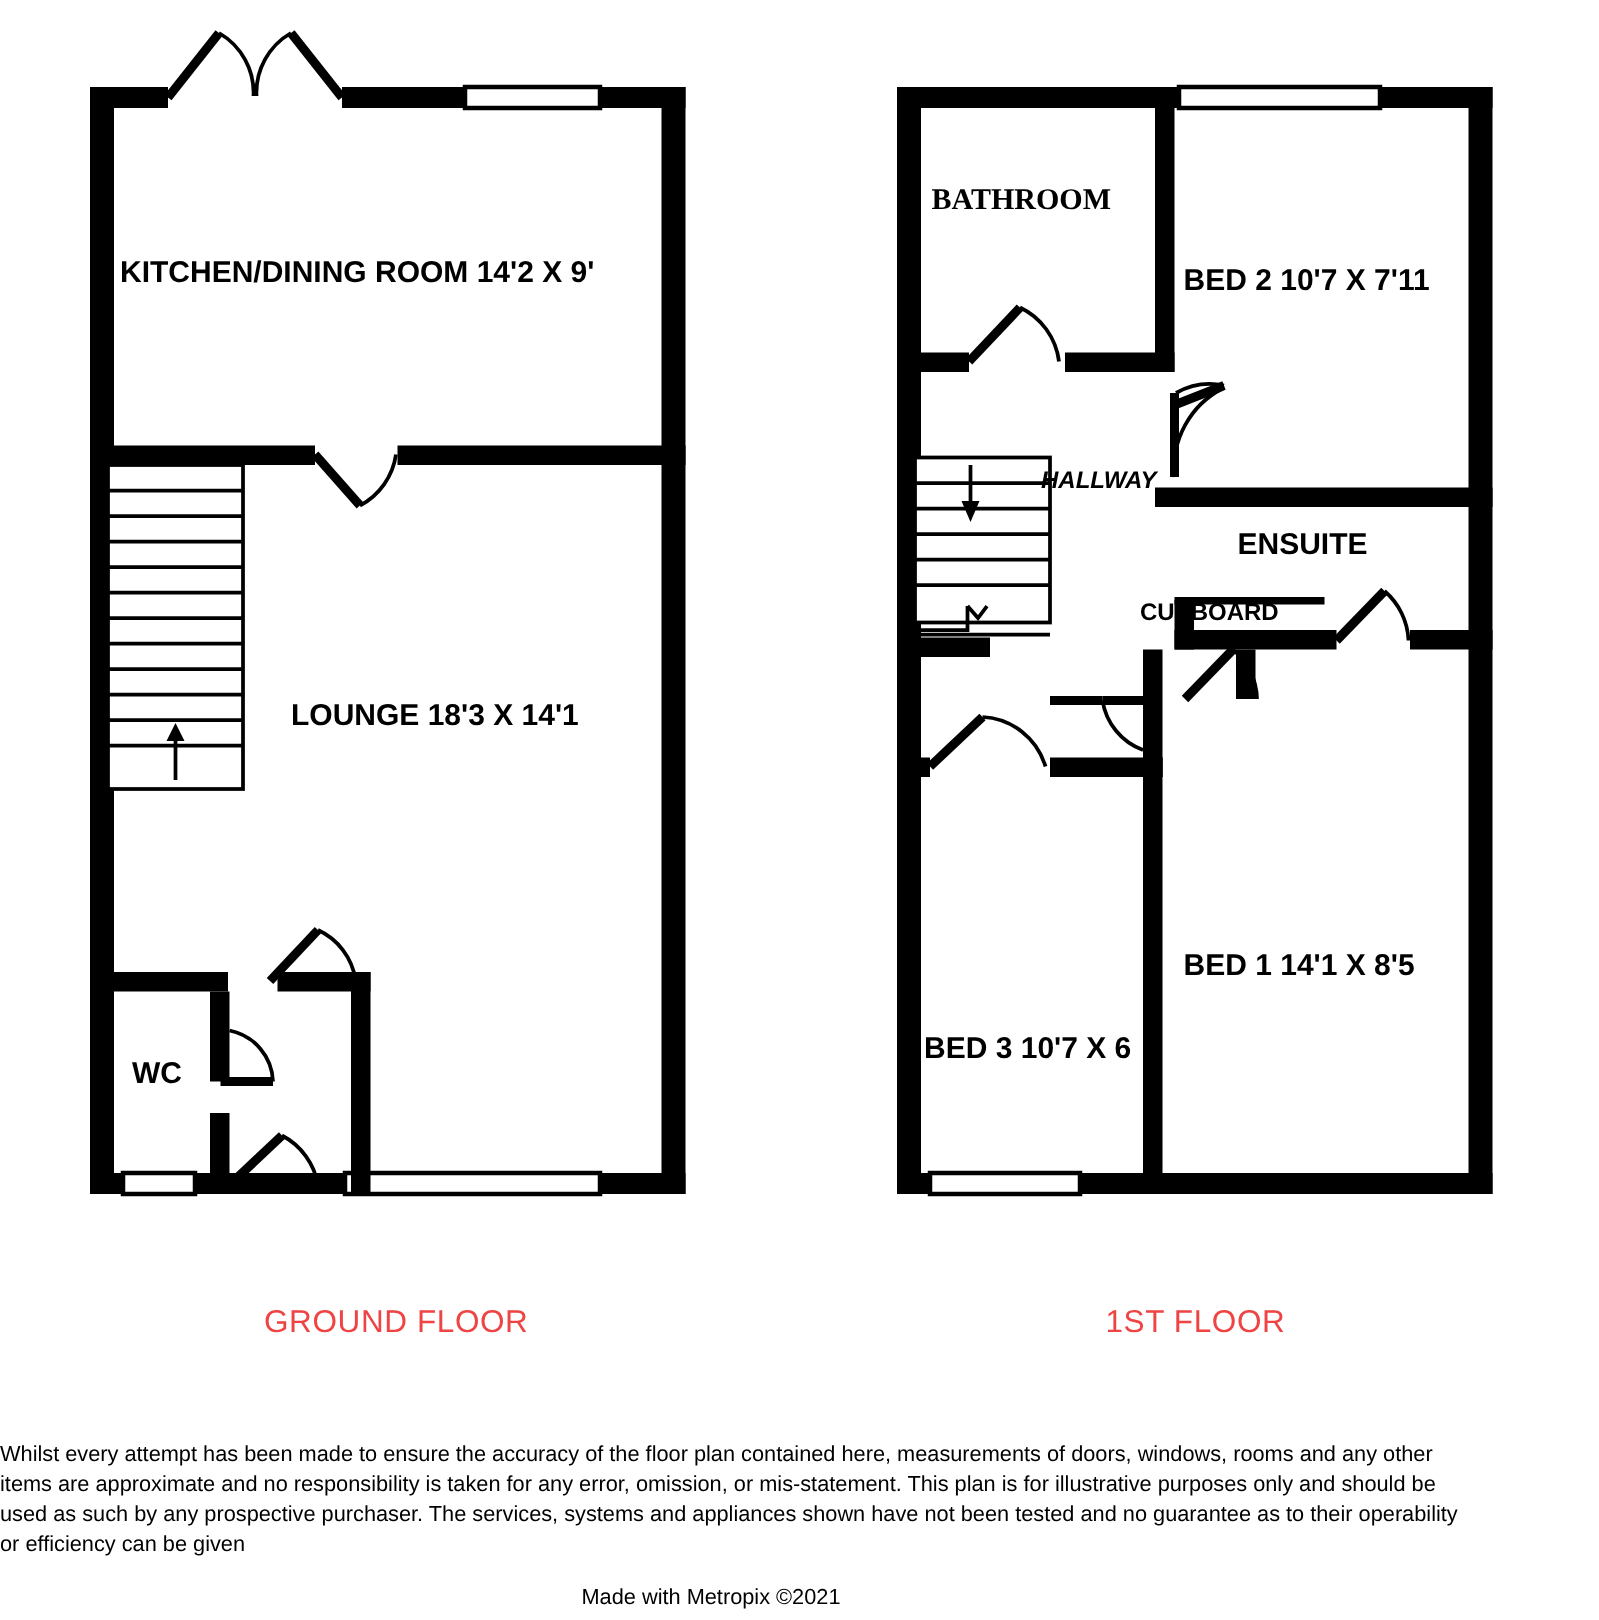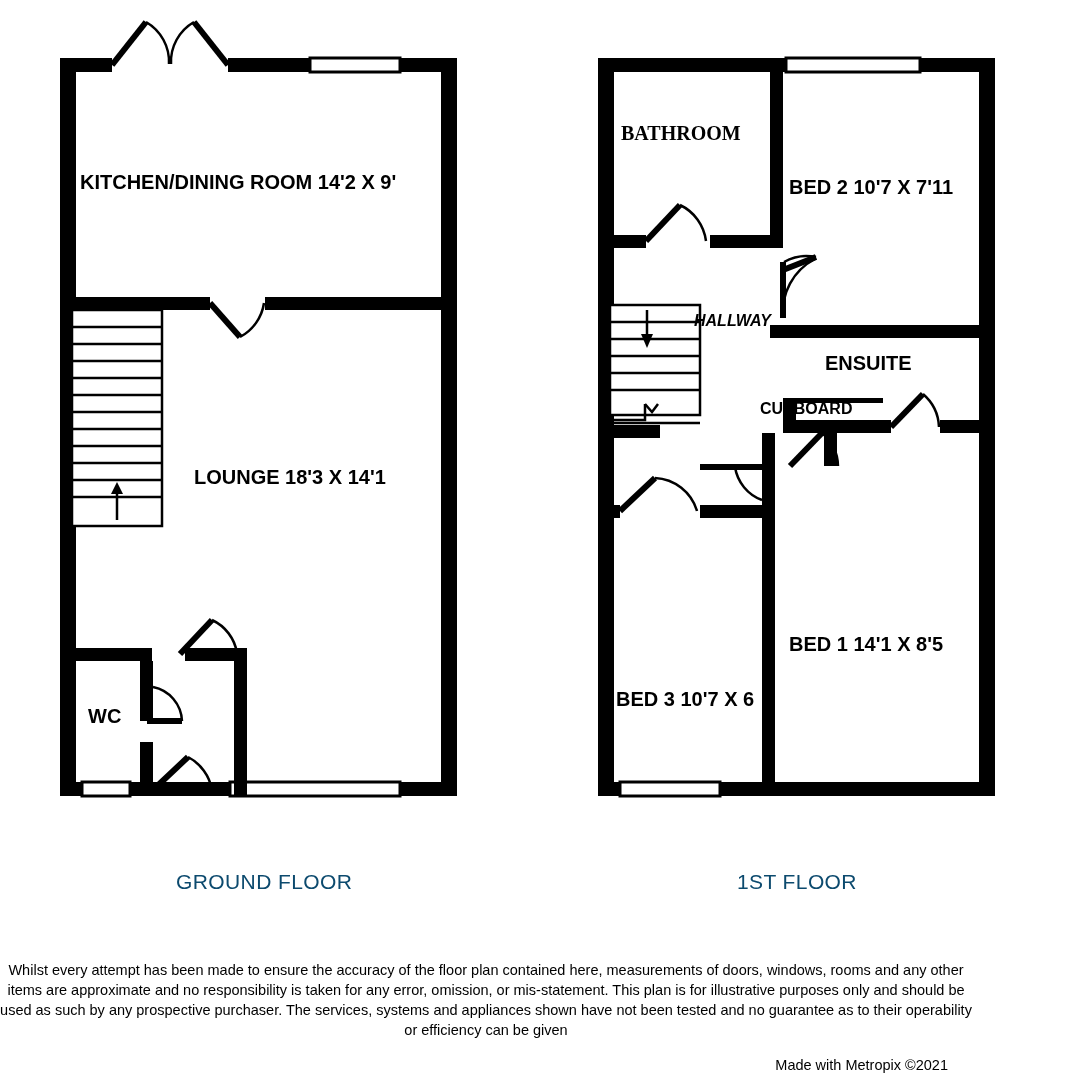--- a/index.html
+++ b/index.html
@@ -21,50 +21,49 @@
     top: 0;
     width: 1066px;
     height: 1080px;
   }
   .floor-label {
     position: absolute;
     font-size: 21px;
     font-weight: 400;
     letter-spacing: 0.4px;
     white-space: nowrap;
-    color: #0c4a6e;
+    color: #ef4444;
   }
   #ground-floor-label { left: 176px; top: 870px; }
   #first-floor-label  { left: 737px; top: 870px; }
 
   .room-label {
     position: absolute;
     font-size: 20px;
     font-weight: bold;
     white-space: nowrap;
     color: #000;
   }
   .room-label.small { font-size: 16px; font-weight: bold; }
 
   #disclaimer {
     position: absolute;
     left: 0;
     top: 960px;
     width: 972px;
-    text-align: center;
     font-size: 14.5px;
     line-height: 20px;
     color: #000;
   }
   #credit {
     position: absolute;
     left: 0;
     top: 1057px;
     width: 948px;
-    text-align: right;
+    text-align: center;
     font-size: 14.5px;
     color: #000;
   }
 </style>
 </head>
 <body>
 
 <svg id="plan" viewBox="0 0 1066 1080" xmlns="http://www.w3.org/2000/svg">
 
   <g>

